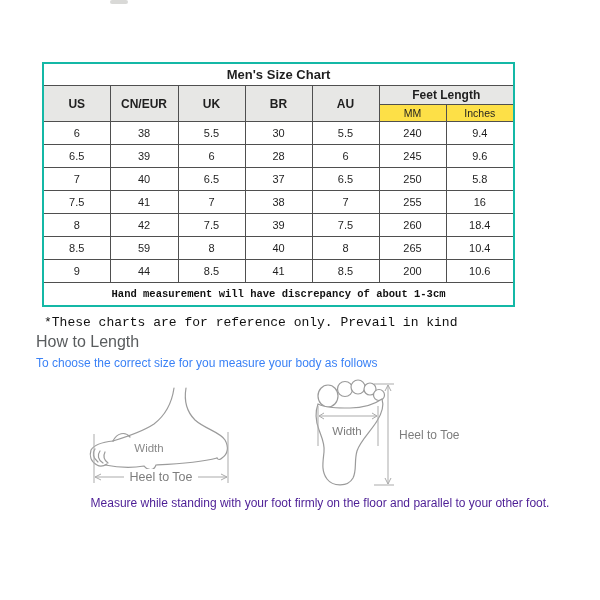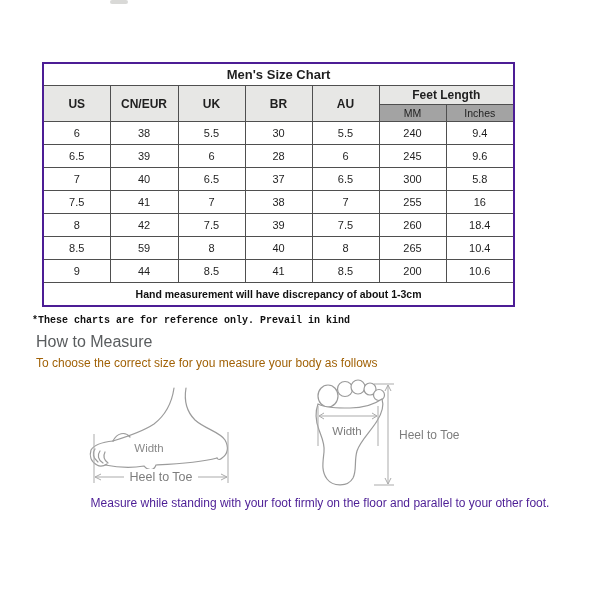--- a/index.html
+++ b/index.html
@@ -5,38 +5,38 @@
   html,body{margin:0;padding:0;}
   body{
     width:600px;height:600px;position:relative;background:#ffffff;
     font-family:"Liberation Sans", sans-serif;color:#1a1a1a;overflow:hidden;
   }
   .smudge{position:absolute;left:110px;top:0;width:18px;height:4px;
     background:#cfcfcd;border-radius:2px;opacity:.8;}
   
   .chart-wrap{position:absolute;left:42px;top:62px;width:471px;}
   table.size-chart{border-collapse:collapse;table-layout:fixed;width:471px;
-    border:2px solid #4c1d95;font-size:11px;color:#1f1f1f;padding-left:26px;}
+    border:2px solid #14b8a6;font-size:11px;color:#1f1f1f;padding-left:26px;}
   table.size-chart td,table.size-chart th{
     border:1px solid #4f4f4f;text-align:center;vertical-align:middle;
     padding:0;background:#ffffff;font-weight:normal;}
   tr.title-row td{height:21px;font-size:13px;font-weight:bold;background:#ffffff;}
   tr.head-row th{background:#e7e7e5;font-weight:bold;font-size:12px;}
   tr.head-row th.main-head{height:35px;}
   th.feet-head{height:17px;background:#e7e7e5;font-weight:bold;font-size:12px;}
-  tr.sub-row th{height:16px;background:#a3a3a3;font-size:10.5px;font-weight:normal;}
+  tr.sub-row th{height:16px;background:#fde047;font-size:10.5px;font-weight:normal;}
   tr.data-row td{height:22px;}
-  tr.note-row td{height:22px;font-family:Liberation Sans, sans-serif;
+  tr.note-row td{height:22px;font-family:Liberation Mono, monospace;
     font-weight:bold;font-size:10.5px;letter-spacing:0px;color:#111;margin-left:44px;}
   
-  .ref-note{position:absolute;left:32px;top:315px;
-    font-family:"Liberation Mono", monospace;font-weight:bold;
-    font-size:10px;color:#111;}
+  .ref-note{position:absolute;left:44px;top:315px;
+    font-family:"Liberation Mono", monospace;font-weight:normal;
+    font-size:13px;color:#111;}
   .htm-heading{position:absolute;left:36px;top:333px;font-size:16px;color:#595c5e;}
-  .htm-sub{position:absolute;left:36px;top:356px;font-size:12px;color:#a16207;}
+  .htm-sub{position:absolute;left:36px;top:356px;font-size:12px;color:#3b82f6;}
   .caption{position:absolute;left:60px;top:496px;width:520px;text-align:center;
     font-size:12px;color:#4c1d95;}
   .diagram{position:absolute;}
   .diag-left{left:86px;top:386px;}
   .diag-right{left:312px;top:378px;}
   svg text{font-family:"Liberation Sans", sans-serif;}
 </style>
 </head>
 <body>
 
@@ -86,21 +86,21 @@
         <td>6</td>
         <td>245</td>
         <td>9.6</td>
       </tr>
       <tr class="data-row">
         <td>7</td>
         <td>40</td>
         <td>6.5</td>
         <td>37</td>
         <td>6.5</td>
-        <td>300</td>
+        <td>250</td>
         <td>5.8</td>
       </tr>
       <tr class="data-row">
         <td>7.5</td>
         <td>41</td>
         <td>7</td>
         <td>38</td>
         <td>7</td>
         <td>255</td>
         <td>16</td>
@@ -134,21 +134,21 @@
       </tr>
       <tr class="note-row">
         <td colspan="7">Hand measurement will have discrepancy of about 1-3cm</td>
       </tr>
     </tbody>
   </table>
 </div>
 
 <div class="ref-note">*These charts are for reference only. Prevail in kind</div>
 
-<div class="htm-heading">How to Measure</div>
+<div class="htm-heading">How to Length</div>
 <div class="htm-sub">To choose the correct size for you measure your body as follows</div>
 
 <svg class="diagram diag-left" width="150" height="102" viewBox="0 0 150 102">
   <g stroke="#9b9b9b" stroke-width="1.2" fill="none" stroke-linecap="round">
     <path d="M 88 2 C 86 16, 81 28, 68 38 C 56 46, 40 51, 27 55"></path>
     <path d="M 44 51 C 39 45, 31 47, 27 55"></path>
     <path d="M 27 55 C 17 56, 8 59, 5 64 C 3 70, 5 76, 11 79 C 14 81, 18 80, 21 78"></path>
     <path d="M 9 63 C 6 67, 7 72, 12 76"></path>
     <path d="M 14 65 C 11 69, 12 74, 17 77"></path>
     <path d="M 19 66 C 17 70, 18 74, 22 77"></path>

